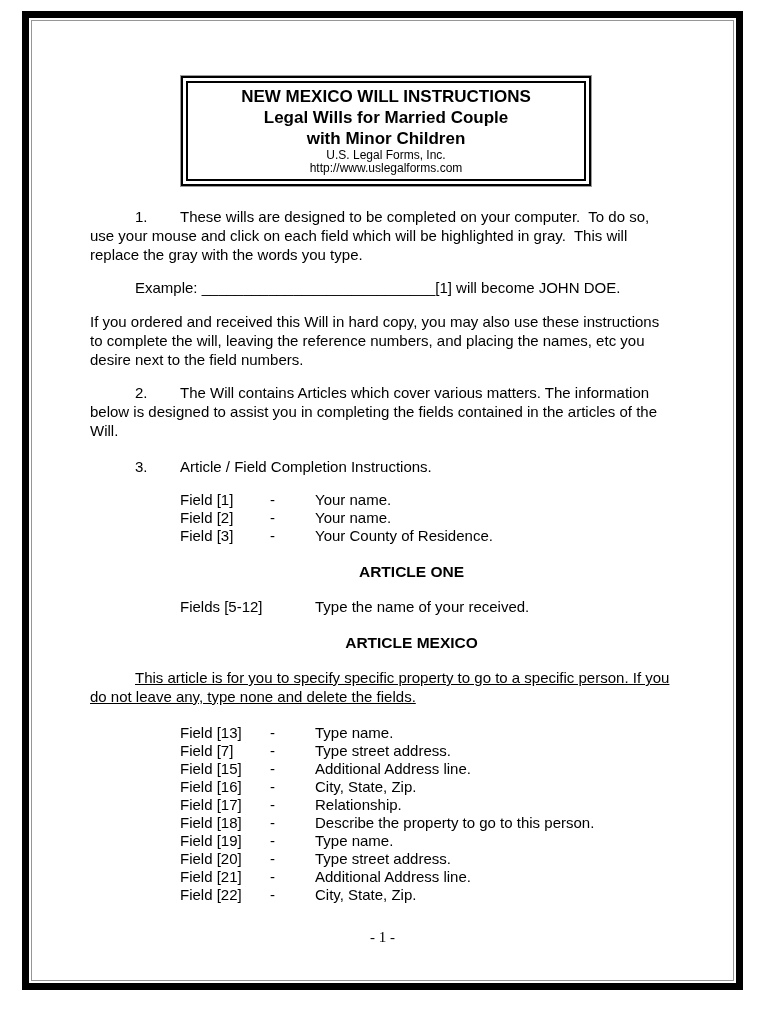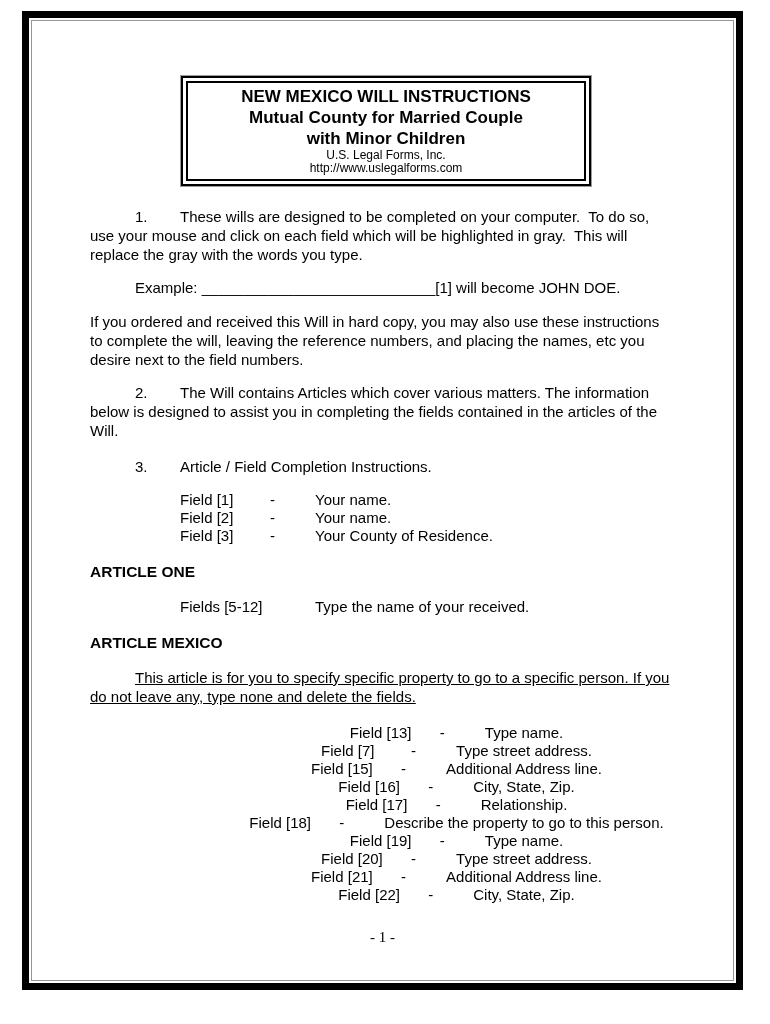--- a/index.html
+++ b/index.html
@@ -58,51 +58,52 @@
     line-height: 19px;
   }
   .frow {
     white-space: pre;
     tab-size: 45px;
     font-size: 15px;
     line-height: 18px;
   }
   .heading {
     font-weight: bold;
+    text-align: center;
     font-size: 15.5px;
     line-height: 19px;
   }
   .footer {
     width: 701px;
     margin-left: -58px;
     text-align: center;
     font-family: "Liberation Serif", serif;
     font-size: 15px;
     line-height: 19px;
   }
 
   .mt21 { margin-top: 21px; }
   .mt14 { margin-top: 14px; }
   .mt15 { margin-top: 15px; }
   .mt16 { margin-top: 16px; text-decoration: underline; }
   .mt17 { margin-top: 17px; }
-  .mt18 { margin-top: 18px; text-align: center; }
+  .mt18 { margin-top: 18px; }
   .mt24 { margin-top: 24px; }
 </style>
 </head>
 <body>
 
 <div class="frame">
   <div class="frame-inner">
     <div class="content">
 
       <div class="title-box">
         <div class="title-inner">
           <div class="t-big">NEW MEXICO WILL INSTRUCTIONS</div>
-          <div class="t-big">Mutual County for Married Couple</div>
+          <div class="t-big">Legal Wills for Married Couple</div>
           <div class="t-big">with Minor Children</div>
           <div class="t-small">U.S. Legal Forms, Inc.</div>
           <div class="t-small">http://www.uslegalforms.com</div>
         </div>
       </div>
 
       <div class="text-block">
         <div class="para mt21">	1.	These wills are designed to be completed on your computer.  To do so,
 use your mouse and click on each field which will be highlighted in gray.  This will
 replace the gray with the words you type.</div>

